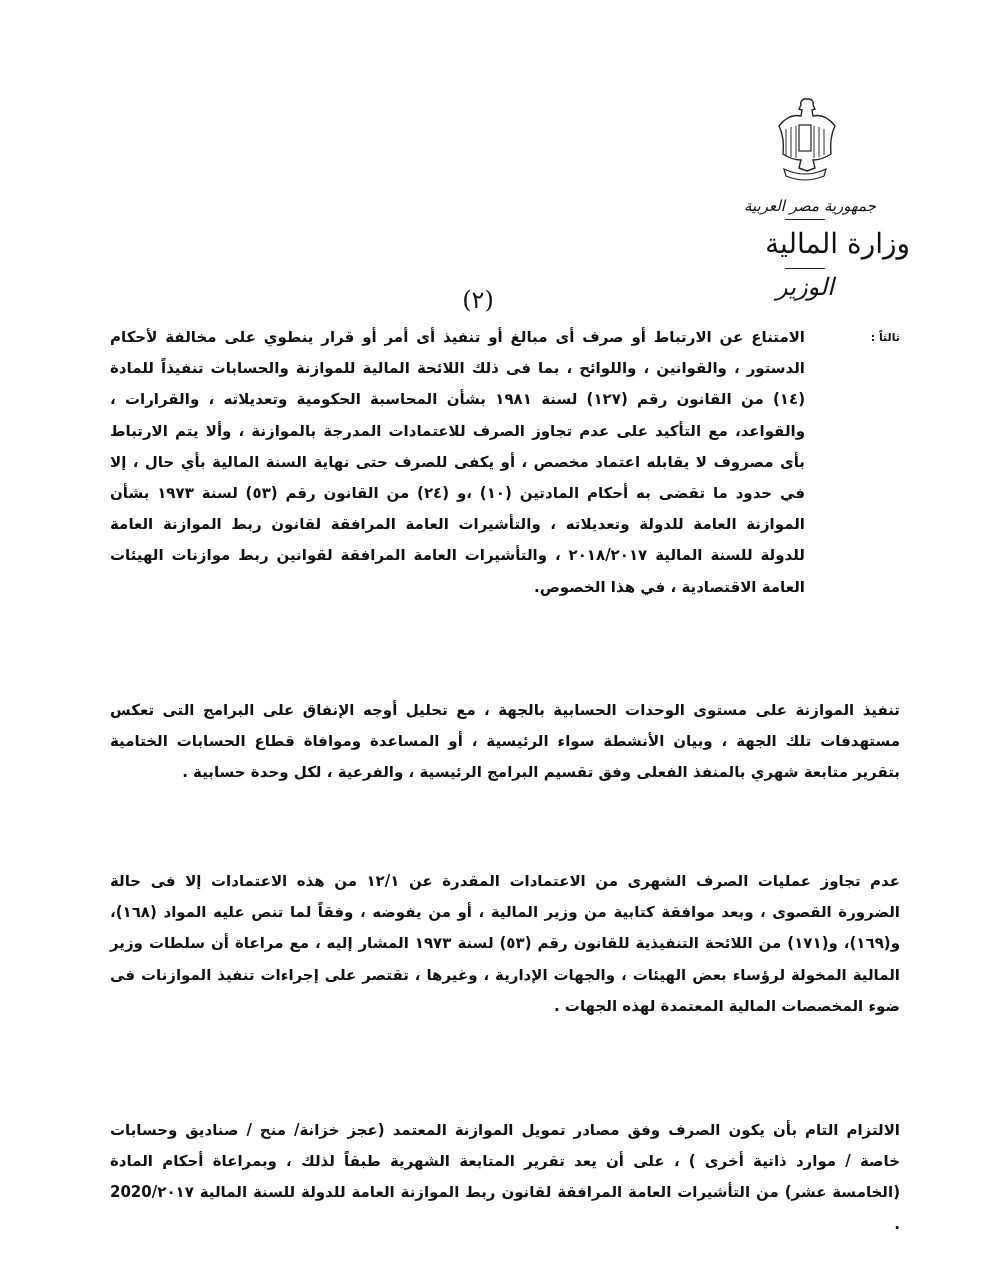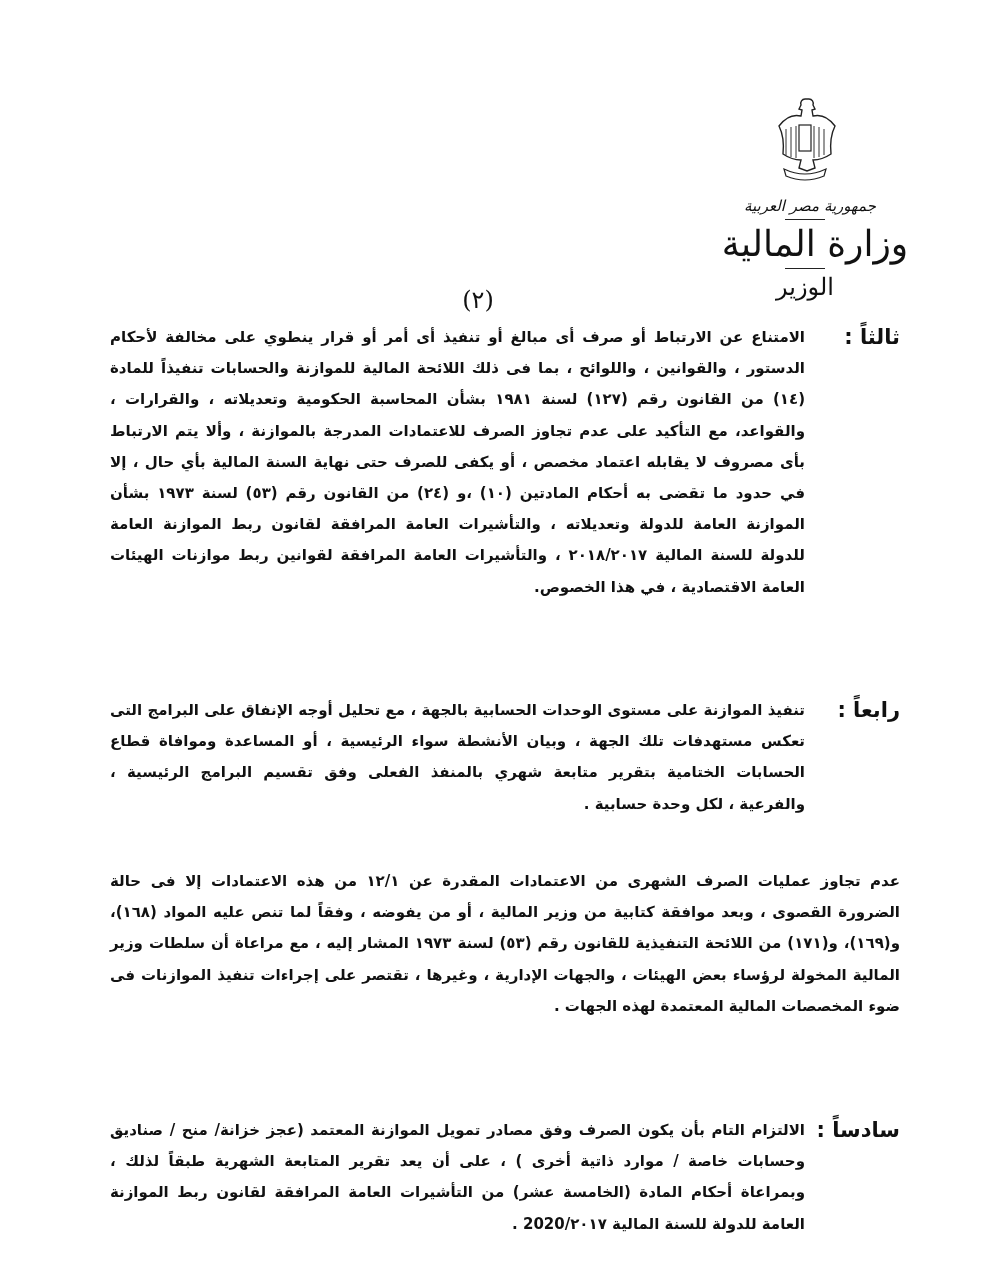--- a/index.html
+++ b/index.html
@@ -8,32 +8,32 @@
     font-family: "DejaVu Sans", "Liberation Sans", sans-serif;
     color: #111;
   }
   .letterhead {
     position: absolute; left: 720px; top: 95px; width: 170px;
     text-align: center; direction: rtl;
   }
   .emblem { width: 70px; height: 92px; margin: 0 auto 6px auto; display: block; }
   .lh-republic { font-family: "DejaVu Serif", serif; font-size: 15px; font-style: italic; white-space: nowrap; margin-right: -10px; margin-top: 10px; }
   .lh-rule { width: 40px; height: 1px; background: #222; margin: 4px auto; }
-  .lh-ministry { font-family: "DejaVu Serif", serif; font-size: 36px; line-height: 40px; white-space: nowrap; margin-right: -20px; letter-spacing: 1px; }
-  .lh-minister { font-family: "DejaVu Serif", serif; font-size: 24px; margin-top: 2px; }
+  .lh-ministry { font-family: "DejaVu Serif", serif; font-size: 28px; line-height: 40px; white-space: nowrap; margin-right: -20px; letter-spacing: 1px; text-align: right; }
+  .lh-minister { font-family: "DejaVu Serif", serif; font-size: 24px; font-style: italic; margin-top: 2px; }
   .page-num {
     position: absolute; left: 448px; top: 286px; width: 60px; text-align: center;
     font-family: "DejaVu Serif", serif; font-size: 24px;
   }
   .clause {
     position: absolute; right: 88px; width: 790px; direction: rtl;
     display: flex; flex-direction: row;
   }
   .clause-label {
-    width: 95px; flex: 0 0 95px; font-weight: bold; font-size: 21px; line-height: 31px;
+    width: 95px; flex: 0 0 95px; font-weight: bold; font-size: 11px; line-height: 31px;
     white-space: nowrap;
     text-align: right;
   }
   .clause-body {
     flex: 1; font-weight: bold; font-size: 15px; line-height: 31.2px;
     text-align: justify; text-align-last: right;
   }
   #c3 { top: 322px; }
   #c4 { top: 695px; }
   #c5 { top: 866px; }
@@ -57,24 +57,22 @@
 </div>
 
 <div class="page-num">(٢)</div>
 
 <div class="clause" id="c3">
   <div class="clause-label">ثالثاً :</div>
   <div class="clause-body">الامتناع عن الارتباط أو صرف أى مبالغ أو تنفيذ أى أمر أو قرار ينطوي على مخالفة لأحكام الدستور ، والقوانين ، واللوائح ، بما فى ذلك اللائحة المالية للموازنة والحسابات تنفيذاً للمادة (١٤) من القانون رقم (١٢٧) لسنة ١٩٨١ بشأن المحاسبة الحكومية وتعديلاته ، والقرارات ، والقواعد، مع التأكيد على عدم تجاوز الصرف للاعتمادات المدرجة بالموازنة ، وألا يتم الارتباط بأى مصروف لا يقابله اعتماد مخصص ، أو يكفى للصرف حتى نهاية السنة المالية بأي حال ، إلا في حدود ما تقضى به أحكام المادتين (١٠) ،و (٢٤) من القانون رقم (٥٣) لسنة ١٩٧٣ بشأن الموازنة العامة للدولة وتعديلاته ، والتأشيرات العامة المرافقة لقانون ربط الموازنة العامة للدولة للسنة المالية ٢٠١٨/٢٠١٧ ، والتأشيرات العامة المرافقة لقوانين ربط موازنات الهيئات العامة الاقتصادية ، في هذا الخصوص.</div>
 </div>
 
 <div class="clause" id="c4">
-  <div class="clause-label">رابعاً :</div>
   <div class="clause-body">تنفيذ الموازنة على مستوى الوحدات الحسابية بالجهة ، مع تحليل أوجه الإنفاق على البرامج التى تعكس مستهدفات تلك الجهة ، وبيان الأنشطة سواء الرئيسية ، أو المساعدة وموافاة قطاع الحسابات الختامية بتقرير متابعة شهري بالمنفذ الفعلى وفق تقسيم البرامج الرئيسية ، والفرعية ، لكل وحدة حسابية .</div>
 </div>
 
 <div class="clause" id="c5">
   <div class="clause-body">عدم تجاوز عمليات الصرف الشهرى من الاعتمادات المقدرة عن ١٢/١ من هذه الاعتمادات إلا فى حالة الضرورة القصوى ، وبعد موافقة كتابية من وزير المالية ، أو من يفوضه ، وفقاً لما تنص عليه المواد (١٦٨)، و(١٦٩)، و(١٧١) من اللائحة التنفيذية للقانون رقم (٥٣) لسنة ١٩٧٣ المشار إليه ، مع مراعاة أن سلطات وزير المالية المخولة لرؤساء بعض الهيئات ، والجهات الإدارية ، وغيرها ، تقتصر على إجراءات تنفيذ الموازنات فى ضوء المخصصات المالية المعتمدة لهذه الجهات .</div>
 </div>
 
 <div class="clause" id="c6">
-  <div class="clause-label">سادساً :</div>
   <div class="clause-body">الالتزام التام بأن يكون الصرف وفق مصادر تمويل الموازنة المعتمد (عجز خزانة/ منح / صناديق وحسابات خاصة / موارد ذاتية أخرى ) ، على أن يعد تقرير المتابعة الشهرية طبقاً لذلك ، وبمراعاة أحكام المادة (الخامسة عشر) من التأشيرات العامة المرافقة لقانون ربط الموازنة العامة للدولة للسنة المالية 2020/٢٠١٧ .</div>
 </div>
 
 </body></html>

